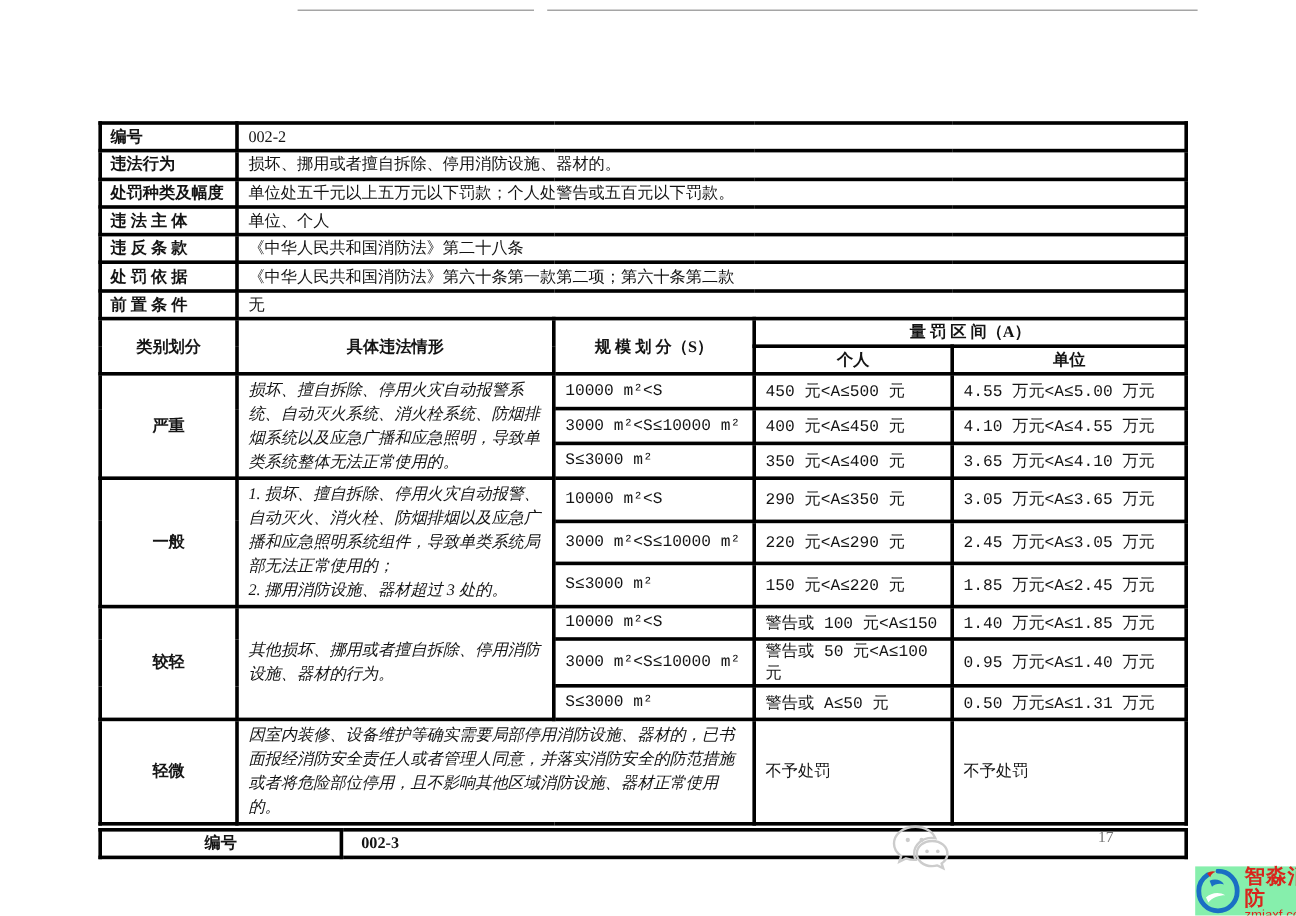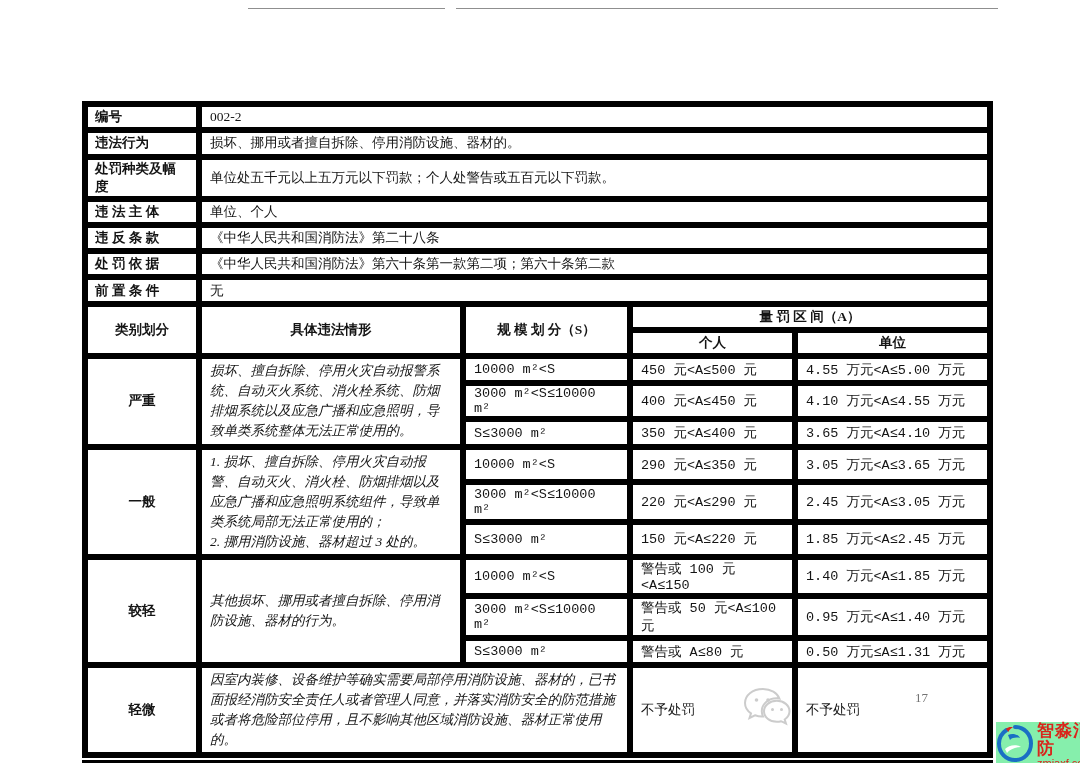--- a/index.html
+++ b/index.html
@@ -4,21 +4,21 @@
 <style>
   html,body{margin:0;padding:0;}
   body{
     width:1080px;height:763px;background:#ffffff;position:relative;
     font-family:"Liberation Serif","DejaVu Serif",serif;color:#141414;
     overflow:hidden;
   }
   .scan-line{position:absolute;height:1px;background:#8f8f8f;}
   .doc{position:absolute;left:82px;top:101px;width:905px;}
   table{border-collapse:collapse;table-layout:fixed;width:905px;}
-  td,th{border:6px solid #000000;font-size:13.5px;font-weight:normal;
+  td,th{border:3px solid #000000;font-size:13.5px;font-weight:normal;
         padding:0 8px;overflow:hidden;}
   
   .info-label{font-weight:bold;padding-left:7px;text-align:left;height:20.3px;}
   .info-value{text-align:left;}
   .bold{font-weight:normal;}
   
   .hdr{font-weight:bold;text-align:center;height:20px;}
   .cat{font-weight:bold;text-align:center;}
   .situation{text-align:left;line-height:20px;white-space:pre-line;padding:2px 8px;font-style:italic;}
   .cell-c{text-align:left;font-family:Liberation Mono, monospace;}
@@ -146,21 +146,21 @@
       <td class="cell-c">警告或 100 元&lt;A≤150</td>
       <td class="cell-c">1.40 万元&lt;A≤1.85 万元</td>
     </tr>
     <tr class="r-mid">
       <td class="cell-c">3000 m²&lt;S≤10000 m²</td>
       <td class="cell-c">警告或 50 元&lt;A≤100 元</td>
       <td class="cell-c">0.95 万元&lt;A≤1.40 万元</td>
     </tr>
     <tr class="r-mid">
       <td class="cell-c">S≤3000 m²</td>
-      <td class="cell-c">警告或 A≤80 元</td>
+      <td class="cell-c">警告或 A≤50 元</td>
       <td class="cell-c">0.50 万元≤A≤1.31 万元</td>
     </tr>
 
     <tr class="r-light">
       <td class="cat">轻微</td>
       <td class="situation" colspan="2">因室内装修、设备维护等确实需要局部停用消防设施、器材的，已书面报经消防安全责任人或者管理人同意，并落实消防安全的防范措施或者将危险部位停用，且不影响其他区域消防设施、器材正常使用的。</td>
       <td class="cell-c">不予处罚</td>
       <td class="cell-c">不予处罚</td>
     </tr>
   </tbody>

